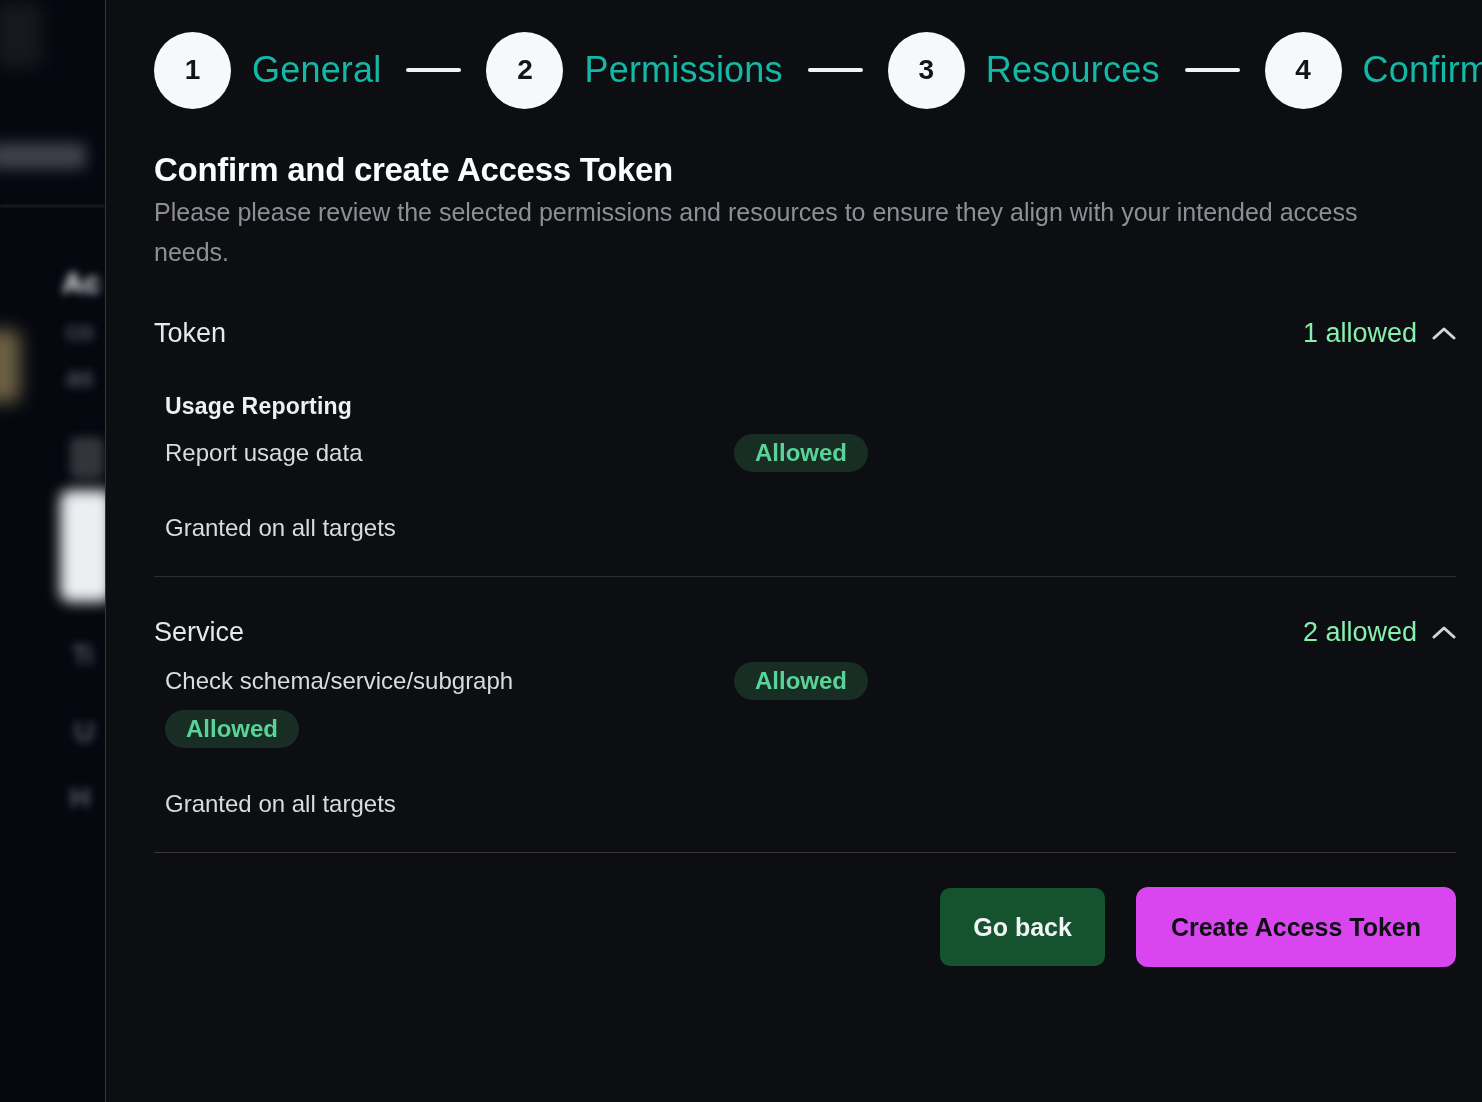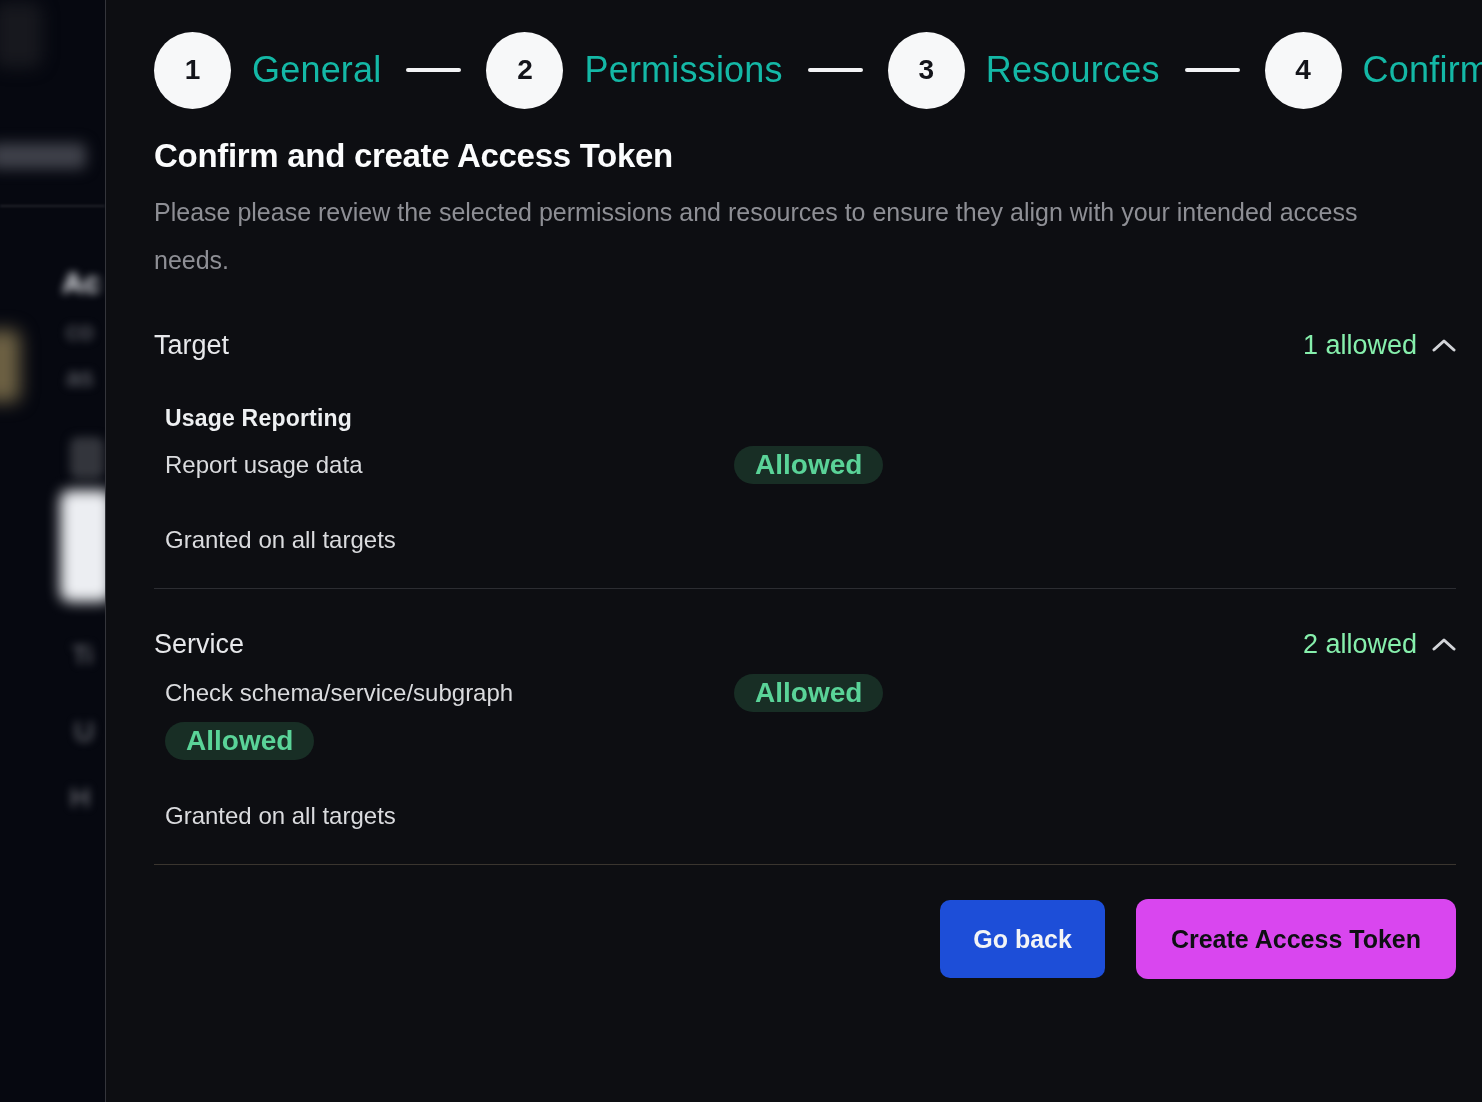--- a/index.html
+++ b/index.html
@@ -50,54 +50,54 @@
   .step-circle {
     width: 77px; height: 77px; border-radius: 50%;
     background: #f7f8f9; color: #13141a;
     display: flex; align-items: center; justify-content: center;
     font-size: 28px; font-weight: bold;
   }
   .step-label { margin-left: 21px; font-size: 36px; font-weight: 500; color: #14b8a6; letter-spacing: 0.2px; }
   .step-connector { flex: 1 1 auto; min-width: 55px; height: 4px; background: #f2f3f5; border-radius: 2px; margin: 0 25px; }
 
   
-  .page-title { margin-top: 28px; font-size: 33px; font-weight: bold; color: #fbfcfd; letter-spacing: -0.3px; }
-  .page-desc { margin-top: 13px; font-size: 25px; color: #8e8f95; line-height: 48px; max-width: 1240px; }
+  .page-title { margin-top: 42px; font-size: 33px; font-weight: bold; color: #fbfcfd; letter-spacing: -0.3px; }
+  .page-desc { margin-top: 3px; font-size: 25px; color: #8e8f95; line-height: 40px; max-width: 1240px; }
 
   
   .section-header { display: flex; align-items: center; justify-content: space-between; }
   .section-header.first { margin-top: 46px; }
   .section-header.second { margin-top: 40px; }
   .section-name { font-size: 27px; font-weight: 500; color: #e7e8eb; }
   .section-count {
     display: flex; align-items: center; gap: 15px;
     font-size: 27px; color: #86efac; background: none; border: none;
     font-family: inherit; cursor: pointer; padding: 0;
   }
   .chevron { width: 24px; height: 15px; display: block; }
 
   .group-title { margin-left: 11px; margin-top: 44px; font-size: 23px; font-weight: bold; color: #eef0f2; letter-spacing: 0.2px; }
   .perm-row { display: flex; align-items: center; margin-left: 11px; }
   .perm-row.gap-lg { margin-top: 14px; }
   .perm-row.gap-sm { margin-top: 10px; }
   .perm-label { width: 569px; font-size: 24px; color: #dadbde; }
   .badge {
     background: #182e25; color: #5ad398;
-    font-size: 28px; font-weight: bold;
+    font-size: 24px; font-weight: bold;
     height: 38px; line-height: 38px; padding: 0 21px;
     border-radius: 19px;
   }
   .granted-note { margin-left: 11px; margin-top: 42px; font-size: 24px; color: #dadbde; }
   .divider { margin-top: 34px; border: none; border-top: 1px solid #2c2d32; height: 0; }
   .divider.warm { border-top-color: #3a352f; }
 
   
   .footer { display: flex; justify-content: flex-end; align-items: center; gap: 31px; margin-top: 34px; }
   .btn { font-family: inherit; font-size: 25px; font-weight: 600; border: none; cursor: pointer; }
-  .btn-secondary { background: #1d4ed8; color: #f3f4f6; height: 78px; padding: 0 33px; border-radius: 10px; }
+  .btn-secondary { background: #14532d; color: #f3f4f6; height: 78px; padding: 0 33px; border-radius: 10px; }
   .btn-primary { background: #d946ef; color: #0e0f13; height: 80px; padding: 0 35px; border-radius: 12px; }
 </style>
 </head>
 <body>
 
 <div class="backdrop">
   <div class="bd bd-logo"></div>
   <div class="bd bd-textline"></div>
   <div class="bd bd-divider"></div>
   <div class="bd bd-frag bd-frag-ac">Ac</div>
@@ -132,21 +132,21 @@
     <div class="step">
       <div class="step-circle">4</div>
       <div class="step-label">Confirm</div>
     </div>
   </div>
 
   <div class="page-title">Confirm and create Access Token</div>
   <div class="page-desc">Please please review the selected permissions and resources to ensure they align with your intended access needs.</div>
 
   <div class="section-header first">
-    <div class="section-name">Target</div>
+    <div class="section-name">Token</div>
     <button class="section-count">
       <span>1 allowed</span>
       <span>
         <svg class="chevron" viewBox="0 0 24 15" fill="none">
           <polyline points="2,12 12,3 22,12" stroke="#d2d4d8" stroke-width="3" stroke-linecap="round" stroke-linejoin="round"></polyline>
         </svg>
       </span>
     </button>
   </div>
 

